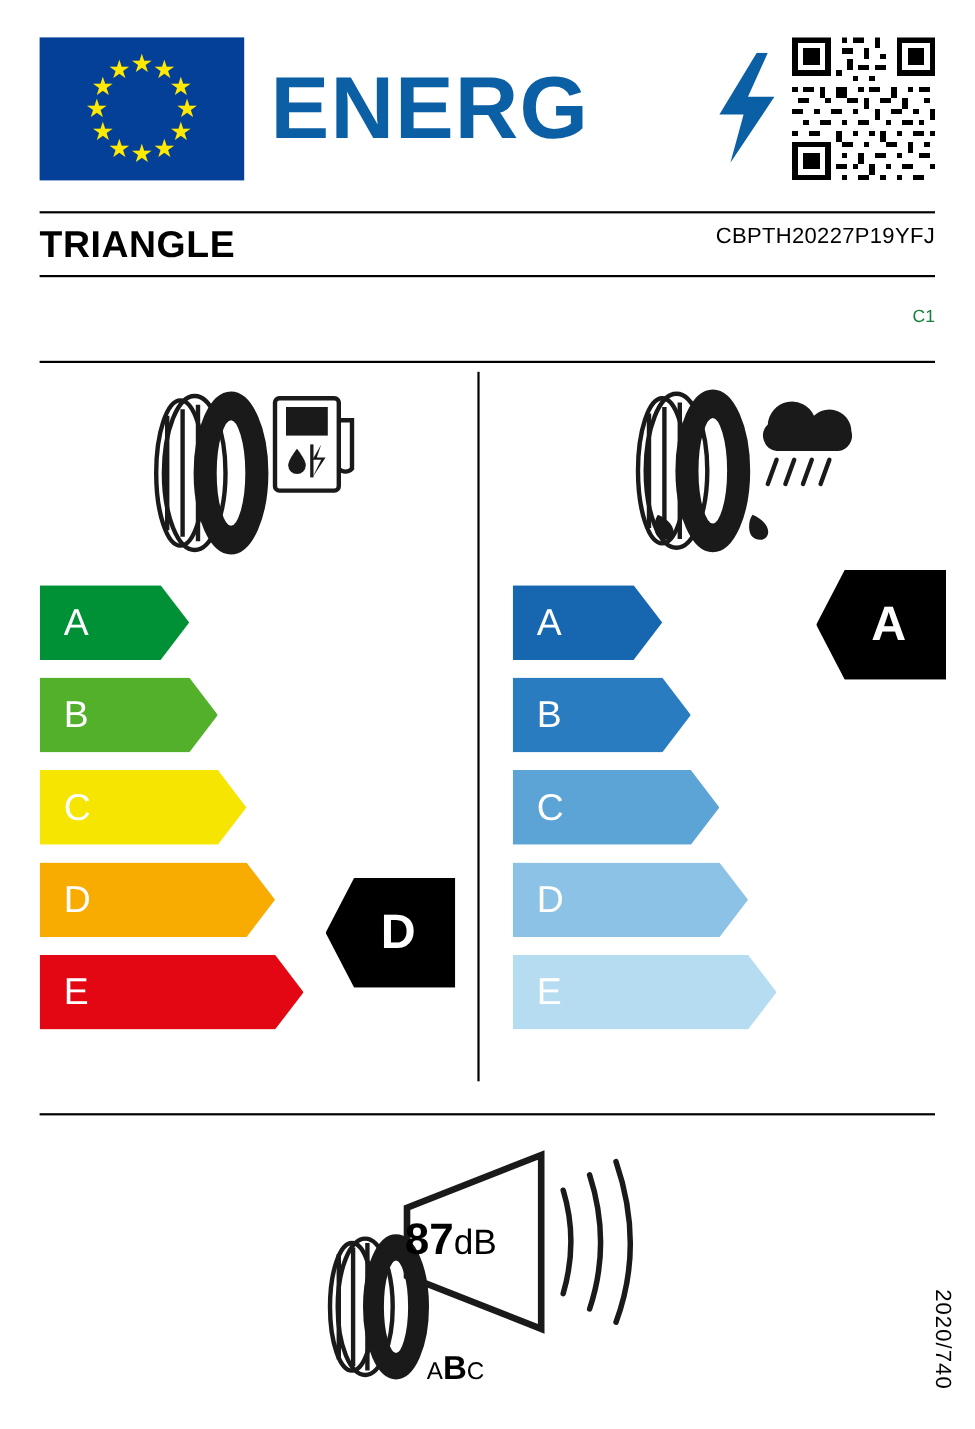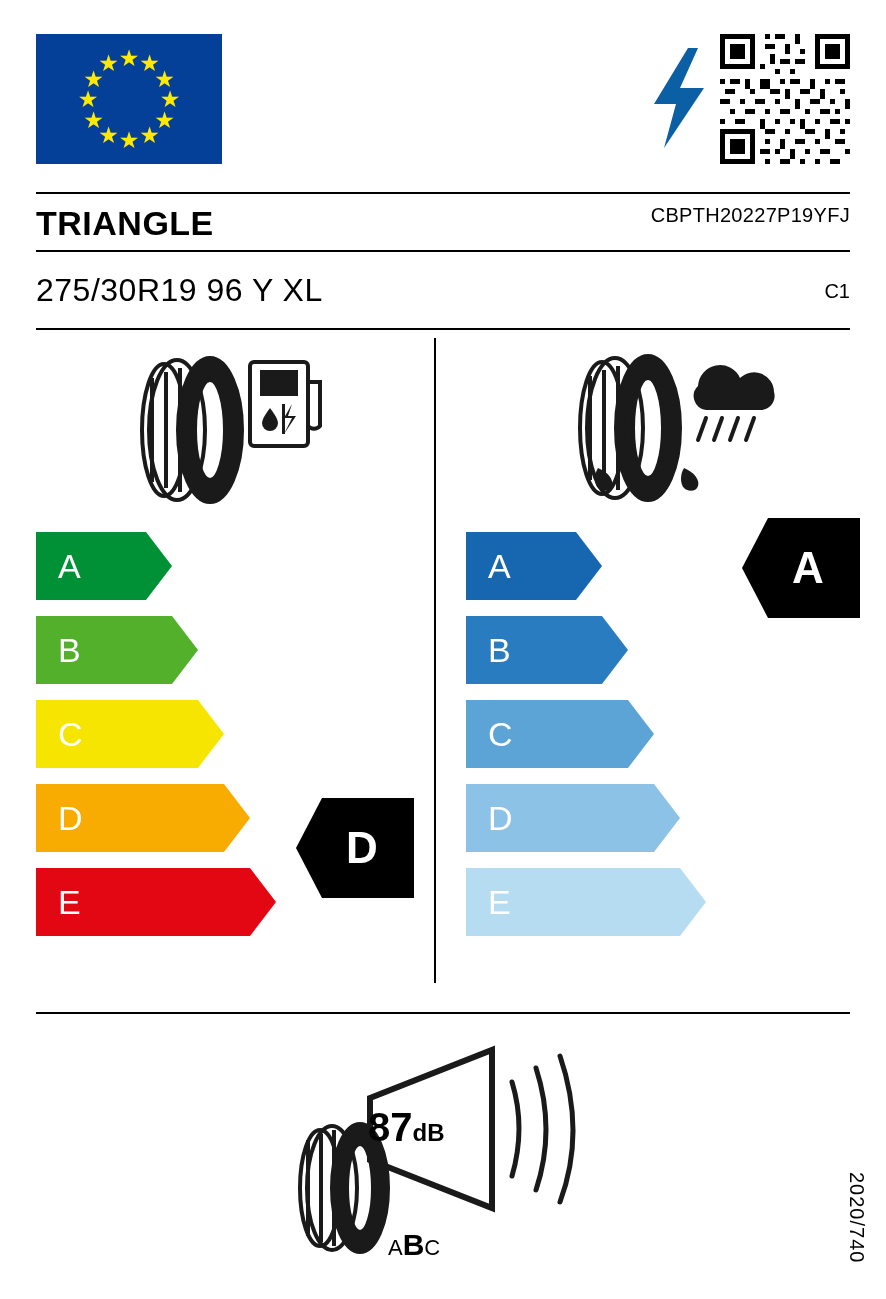--- a/index.html
+++ b/index.html
@@ -64,21 +64,21 @@
   .code {
     position: absolute; right: 36px; top: 204px;
     font-size: 20px; color: #000; letter-spacing: .3px;
   }
   .size {
     position: absolute; left: 36px; top: 272px;
     font-size: 32px; color: #000; letter-spacing: .5px;
   }
   .class {
     position: absolute; right: 36px; top: 280px;
-    font-size: 20px; color: #000000; text-align: center;
+    font-size: 16px; color: #15803d; text-align: center;
   }
   
   .v-divider {
     position: absolute;
     left: 434px; top: 338px;
     width: 2px; height: 645px;
     background: #000;
   }
   
   .pic-fuel { position: absolute; left: 122px; top: 348px; width: 210px; height: 165px; }
@@ -129,21 +129,21 @@
 
   
   .noise-db {
     position: absolute;
     left: 368px; top: 1105px;
     color: #000;
     font-size: 40px; font-weight: bold;
     letter-spacing: 0;
     z-index: 3;
   }
-  .noise-db .unit { font-size: 24px; font-weight: bold; }
+  .noise-db .unit { font-size: 32px; font-weight: normal; }
   .noise-class {
     position: absolute;
     left: 388px; top: 1228px;
     font-size: 26px;
     color: #000;
     z-index: 3;
   }
   .noise-class .b { font-size: 30px; font-weight: bold; }
   .noise-class .a, .noise-class .c { font-size: 22px; }
 
@@ -169,20 +169,21 @@
       <div class="star" style="left: 128.507px; top: 85.5px;">★</div>
       <div class="star" style="left: 113.5px; top: 100.507px;">★</div>
       <div class="star" style="left: 93px; top: 106px;">★</div>
       <div class="star" style="left: 72.5px; top: 100.507px;">★</div>
       <div class="star" style="left: 57.493px; top: 85.5px;">★</div>
       <div class="star" style="left: 52px; top: 65px;">★</div>
       <div class="star" style="left: 57.493px; top: 44.5px;">★</div>
       <div class="star" style="left: 72.5px; top: 29.493px;">★</div>
     </div>
 
+  <div class="energy-word">ENERG</div>
 
   <div class="energy-bolt">
     <svg viewBox="0 0 60 100" width="60" height="100">
       <polygon points="40,0 6,56 28,56 16,100 56,40 32,40 50,0" fill="#0b5fa4"></polygon>
     </svg>
   </div>
 
   <div class="qr">
     <svg viewBox="0 0 26 26" width="130" height="130" shape-rendering="crispEdges">
       <rect width="26" height="26" fill="#fff"></rect>
@@ -270,21 +271,20 @@
         <rect x="19" y="25" width="1" height="1"></rect>
           <rect x="22" y="25" width="2" height="1"></rect>
       </g>
     </svg>
   </div>
 
   <div class="rule rule-1"></div>
   <div class="brand">TRIANGLE</div>
   <div class="code">CBPTH20227P19YFJ</div>
   <div class="rule rule-2"></div>
-  <div class="size">275/30R19  96 Y XL</div>
   <div class="class">C1</div>
   <div class="rule rule-3"></div>
 
   <div class="v-divider"></div>
 
   <div class="pic-fuel">
     <svg viewBox="0 0 210 165" width="210" height="165">
       <g fill="none" stroke="#1a1a1a" stroke-width="4">
         <ellipse cx="88" cy="82" rx="32" ry="72" fill="#1a1a1a"></ellipse>
         <ellipse cx="88" cy="82" rx="15" ry="50" fill="#fff"></ellipse>

